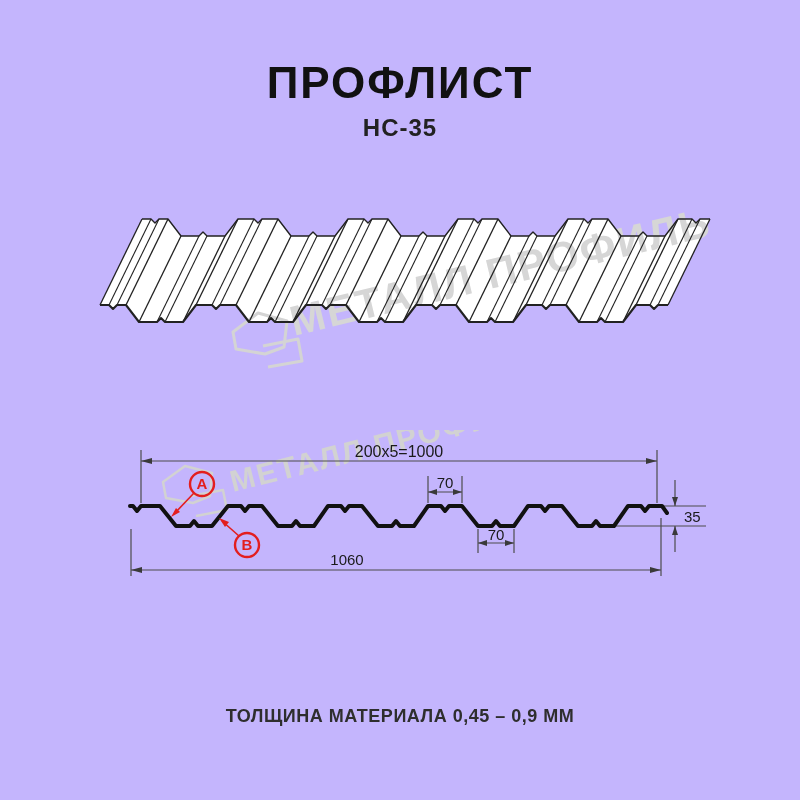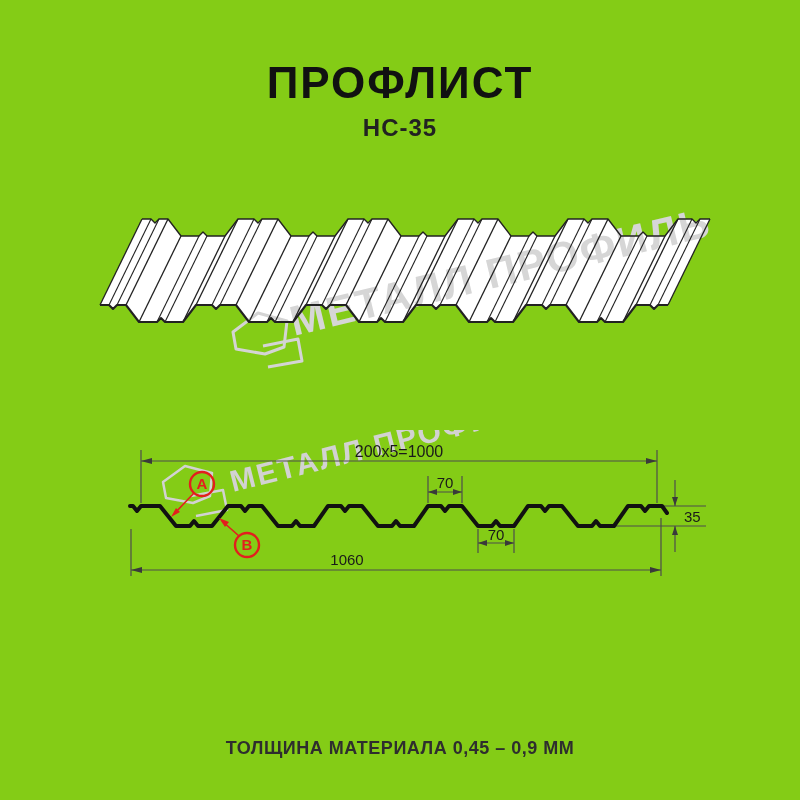--- a/index.html
+++ b/index.html
@@ -1,24 +1,24 @@
 <!DOCTYPE html>
 <html><head>
 <meta charset="utf-8">
 <style>
   html,body{margin:0;padding:0;background:#fff;}
-  #page{position:relative;width:800px;height:800px;background:#84cc16;overflow:hidden;
+  #page{position:relative;width:800px;height:800px;background:#c4b5fd;overflow:hidden;
         font-family:"Liberation Sans", sans-serif;}
   .abs{position:absolute;}
   #title{top:58px;left:0;width:800px;text-align:center;
          font-size:44px;font-weight:bold;color:#111;letter-spacing:2px;}
   #subtitle{top:114px;left:0;width:800px;text-align:center;
             font-size:24px;font-weight:600;color:#222;letter-spacing:1px;}
   #footer-note{top:706px;left:0;width:800px;text-align:center;
-               font-size:18px;font-weight:600;color:#2e2e2e;letter-spacing:.5px;margin-top:32px;}
+               font-size:18px;font-weight:600;color:#2e2e2e;letter-spacing:.5px;}
   svg{display:block;}
   text.dim{font-family:"Liberation Sans",sans-serif;font-size:15px;fill:#1a1a1a;}
   text.dim-big{font-family:"Liberation Sans",sans-serif;font-size:16px;fill:#1a1a1a;}
   text.wm{font-family:"Liberation Sans",sans-serif;font-weight:bold;}
   text.marker{font-family:"Liberation Sans",sans-serif;font-size:15px;font-weight:bold;}
 </style>
 </head>
 <body>
 
 <div id="page">

